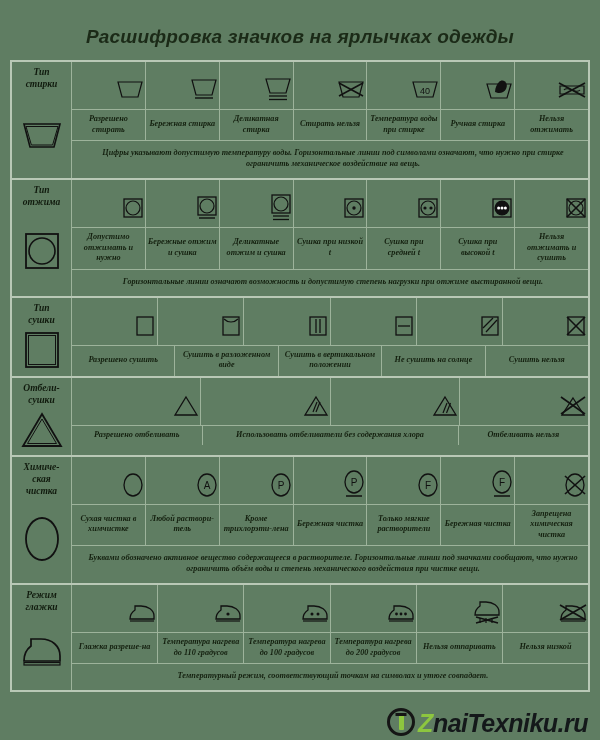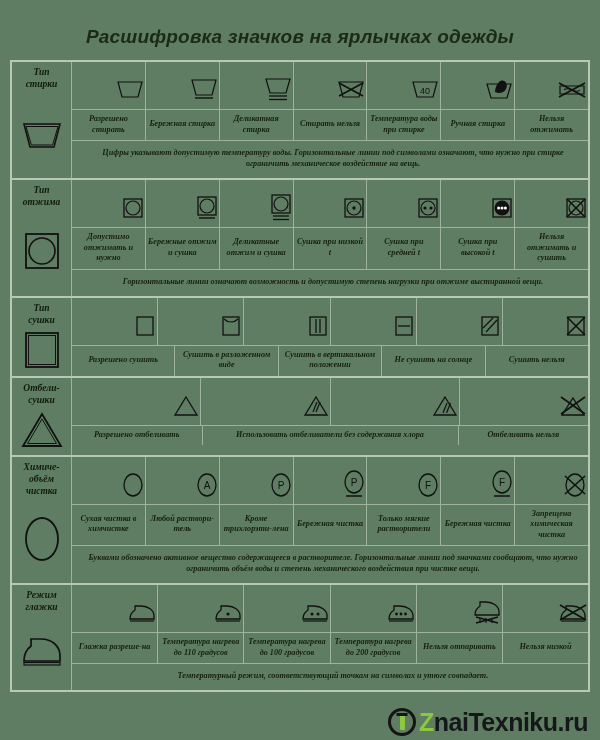--- a/index.html
+++ b/index.html
@@ -81,21 +81,21 @@
     font-weight:bold;font-style:italic;
     text-align:center;
     padding:6px 8px 9px 14px;
   }
 
   
   svg{display:block;}
 
   .logo{
     position:absolute;right:12px;bottom:4px;
-    display:flex;align-items:center;gap:3px;
+    display:flex;align-items:flex-end;gap:3px;font-style:italic;
   }
   .logo .mark{
     width:28px;height:28px;border-radius:50%;
     border:3px solid #151515;
     position:relative;box-sizing:border-box;
     display:flex;align-items:center;justify-content:center;
   }
   .logo .mark .bar{
     width:5px;height:15px;background:#8dc63f;border-radius:1px;
   }
@@ -378,21 +378,21 @@
           <div class="cell" style="flex:1">Разрешено отбеливать</div>
           <div class="cell" style="flex:2">Использовать отбеливатели без содержания хлора</div>
           <div class="cell" style="flex:1">Отбеливать нельзя</div>
         </div>
       </div>
     </div>
 
     <div class="section">
       <div class="sec-head">
         <div class="cap">Химиче-</div>
-        <div class="cap">объём</div>
+        <div class="cap">ская</div>
         <div class="cap">чистка</div>
         <div class="bigicon">
           <svg width="40" height="46" viewBox="0 0 40 46">
               <ellipse cx="20" cy="23" rx="16" ry="21" fill="none" stroke="#111" stroke-width="1.8"></ellipse>
             </svg>
         </div>
       </div>
       <div class="sec-body">
         <div class="icon-row">
           <div class="cell">

